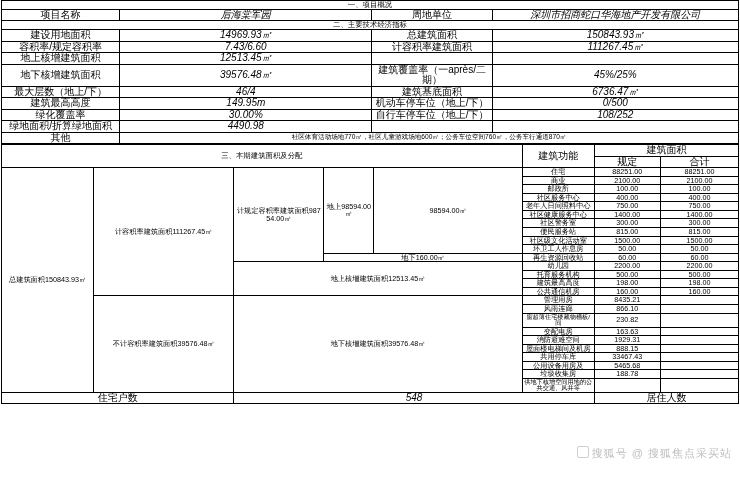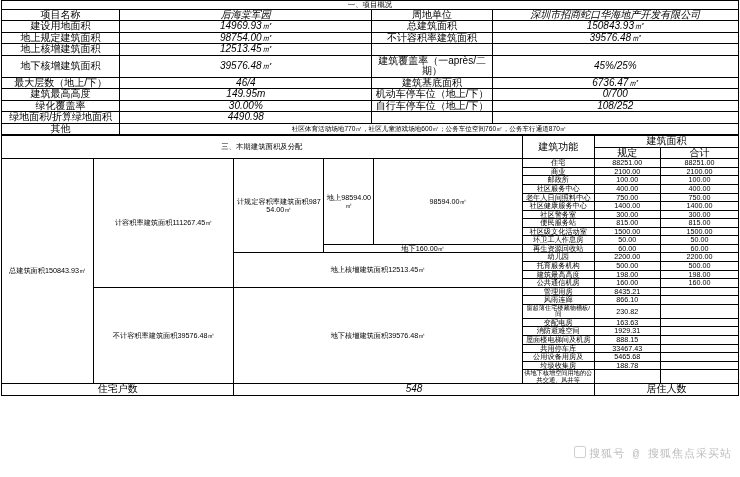--- a/index.html
+++ b/index.html
@@ -23,21 +23,21 @@
   .lbl{font-size:10px;}
   .num{font-size:10px;font-style:italic;}
   .small{font-size:6.6px;}
   .tiny{font-size:6.2px;}
   .wm{
     position:absolute;
     right:8px;bottom:16px;
     font-size:11px;
     color:#bdbdbd;
     letter-spacing:1px;
-    font-family:Liberation Mono, monospace;
+    font-family:Liberation Sans, sans-serif;
     white-space:nowrap;
   }
   .wm .mark{display:inline-block;width:10px;height:10px;border:1px solid #cfcfcf;border-radius:2px;margin-right:3px;position:relative;top:1px;}
 </style>
 </head>
 <body>
 
 <div class="sheet">
 
   <table style="width:738px;margin:0 0 0 1px;padding-left:11px;">
@@ -51,32 +51,35 @@
     <tbody>
         <tr>
       <td class="sec" colspan="5">一、项目概况</td>
     </tr>
     <tr>
       <td class="lbl">项目名称</td>
       <td class="num">后海棠军园</td>
       <td class="lbl">周地单位</td>
       <td class="num" colspan="2" rowspan="1">深圳市招商蛇口华海地产开发有限公司</td>
     </tr>
+    <tr>
+      <td class="sec" colspan="5">二、主要技术经济指标</td>
+    </tr>
 
     <tr>
       <td class="lbl">建设用地面积</td>
       <td class="num">14969.93㎡</td>
       <td class="lbl">总建筑面积</td>
       <td class="num" colspan="2">150843.93㎡</td>
     </tr>
     <tr>
-      <td class="lbl">地上规定建筑面积</td>
-      <td class="num">98754.00㎡</td>
-      <td class="lbl">不计容积率建筑面积</td>
-      <td class="num" colspan="2">39576.48㎡</td>
+      <td class="lbl">容积率/规定容积率</td>
+      <td class="num">7.43/6.60</td>
+      <td class="lbl">计容积率建筑面积</td>
+      <td class="num" colspan="2">111267.45㎡</td>
     </tr>
     <tr>
       <td class="lbl">地上核增建筑面积</td>
       <td class="num">12513.45㎡</td>
       <td class="lbl"></td>
       <td class="num" colspan="2"></td>
     </tr>
     <tr>
       <td class="lbl">地下核增建筑面积</td>
       <td class="num">39576.48㎡</td>
@@ -86,21 +89,21 @@
     <tr>
       <td class="lbl">最大层数（地上/下）</td>
       <td class="num">46/4</td>
       <td class="lbl">建筑基底面积</td>
       <td class="num" colspan="2">6736.47㎡</td>
     </tr>
     <tr>
       <td class="lbl">建筑最高高度</td>
       <td class="num">149.95m</td>
       <td class="lbl">机动车停车位（地上/下）</td>
-      <td class="num" colspan="2">0/700</td>
+      <td class="num" colspan="2">0/500</td>
     </tr>
     <tr>
       <td class="lbl">绿化覆盖率</td>
       <td class="num">30.00%</td>
       <td class="lbl">自行车停车位（地上/下）</td>
       <td class="num" colspan="2">108/252</td>
     </tr>
     <tr>
       <td class="lbl">绿地面积/折算绿地面积</td>
       <td class="num">4490.98</td>

